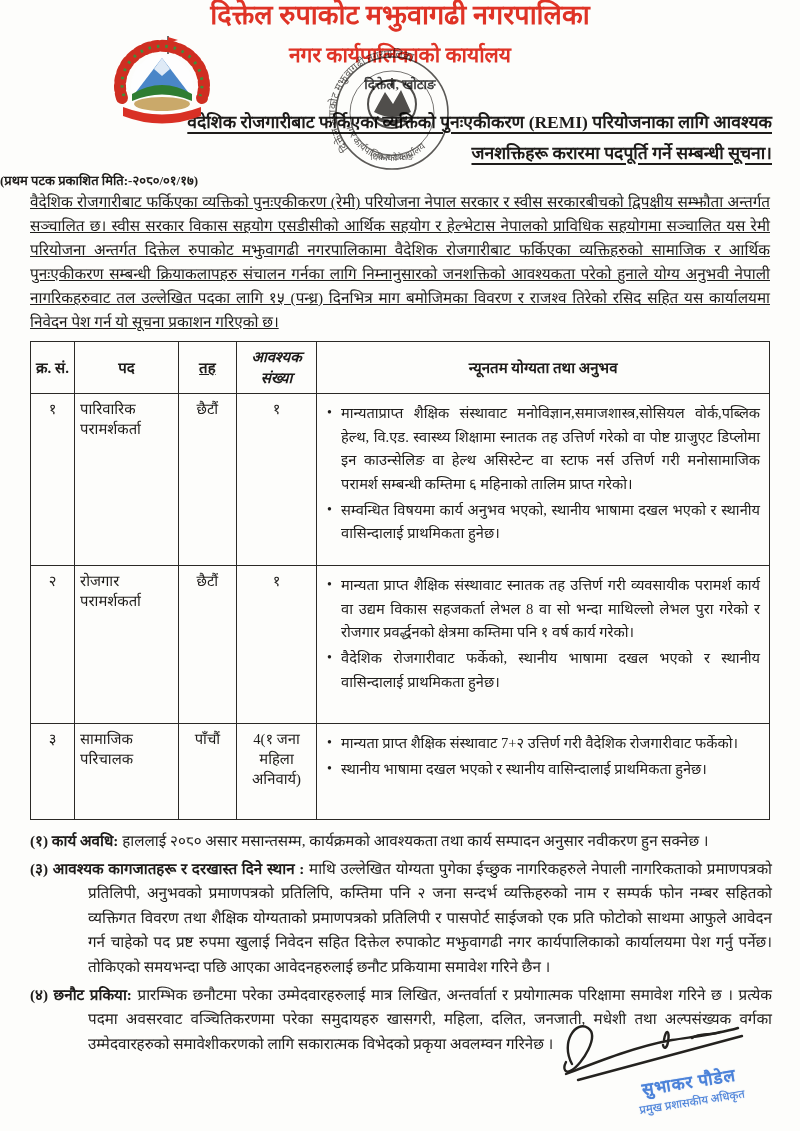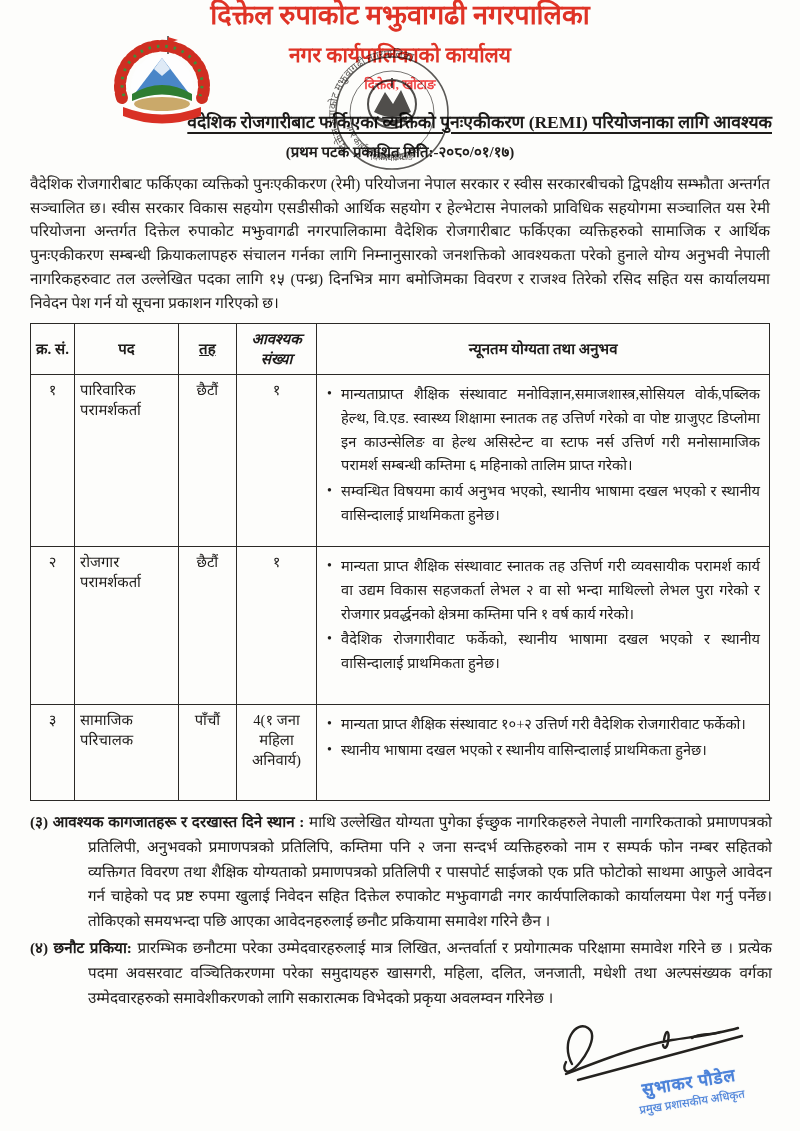--- a/index.html
+++ b/index.html
@@ -15,23 +15,23 @@
   .muni-title{font-size:27px;font-weight:bold;line-height:1.15;}
   .office-title{font-size:21px;font-weight:bold;margin-top:9px;}
   .location-line{font-size:13.5px;font-weight:bold;margin-top:7px;}
   .stamp{position:absolute;left:327px;top:48px;width:130px;height:130px;
          mix-blend-mode:multiply;opacity:.92;z-index:5;}
   
   .notice-title{margin:14px 28px 0;text-align:right;font-weight:bold;
     font-size:17.5px;line-height:1.75;}
   .notice-title .u{text-decoration:underline;text-underline-offset:4px;
     text-decoration-thickness:1.5px;}
-  .pub-date{text-align:center;font-size:15px;font-weight:bold;margin-top:3px;}
-  
-  .intro{margin:11px 30px 0;text-align:justify;font-size:15.3px;line-height:1.56;}
+  .pub-date{text-align:left;font-size:13px;font-weight:bold;margin-top:3px;}
+  
+  .intro{margin:1px 30px 0;text-align:justify;font-size:15.3px;line-height:1.56;text-decoration:underline;}
   
   table.vacancy{border-collapse:collapse;margin:8px 30px 0;width:740px;
     font-size:14.8px;}
   table.vacancy th,table.vacancy td{border:1.4px solid #2b2926;
     vertical-align:top;padding:4px 5px;}
   table.vacancy th{font-weight:bold;text-align:center;vertical-align:middle;
     font-size:15px;line-height:1.35;padding:5px 3px;}
   .col-sn{width:38px;text-align:center;}
   .col-pos{width:98px;}
   .col-lvl{width:52px;text-align:center;text-decoration:underline;}
@@ -83,21 +83,21 @@
 
       <path d="M26,60 Q56,42 86,60 L86,67 Q56,54 26,67 Z" fill="#2f7d32"></path>
 
       <ellipse cx="56" cy="70" rx="28" ry="7" fill="#caa96a"></ellipse>
 
       <path d="M17,73 Q56,88 95,73 L95,82 Q56,97 17,82 Z" fill="#d93025"></path>
     </svg>
 
     <div class="muni-title" style="color:#df3326">दिक्तेल रुपाकोट मझुवागढी नगरपालिका</div>
     <div class="office-title" style="color:#df3326">नगर कार्यपालिकाको कार्यालय</div>
-    <div class="location-line" style="color:#ef4444">दिक्तेल, खोटाङ</div>
+    <div class="location-line" style="color:#404040">दिक्तेल, खोटाङ</div>
 
     <svg class="stamp" viewBox="0 0 130 130">
       <defs>
         <path id="arcTop" d="M65,121 A56,56 0 1,1 65.01,121"></path>
         <path id="arcBottom" d="M17,65 A48,48 0 0,0 113,65"></path>
       </defs>
       <circle cx="65" cy="65" r="56" fill="none" stroke="#2e2b28" stroke-width="1.6" opacity=".85"></circle>
       <circle cx="65" cy="65" r="42" fill="none" stroke="#2e2b28" stroke-width="1" opacity=".7"></circle>
 
       <g opacity=".88">
@@ -111,20 +111,21 @@
       </text>
       <text font-size="9.5" fill="#2e2b28" opacity=".85">
         <textPath href="#arcBottom" startOffset="8%">नगर कार्यपालिकाको कार्यालय</textPath>
       </text>
       <text x="65" y="112" font-size="8.5" fill="#2e2b28" text-anchor="middle" opacity=".8">दिक्तेल खोटाङ</text>
     </svg>
   </div>
 
   <div class="notice-title">
     <span class="u">वैदेशिक रोजगारीबाट फर्किएका व्यक्तिको पुनःएकीकरण (REMI) परियोजनाका लागि आवश्यक</span><br>
+    <span class="u">जनशक्तिहरू करारमा पदपूर्ति गर्ने सम्बन्धी सूचना।</span>
   </div>
   <div class="pub-date">(प्रथम पटक प्रकाशित मिति:-२०८०/०१/१७)</div>
 
   <p class="intro">वैदेशिक रोजगारीबाट फर्किएका व्यक्तिको पुनःएकीकरण (रेमी) परियोजना नेपाल सरकार र स्वीस सरकारबीचको द्विपक्षीय सम्झौता अन्तर्गत सञ्चालित छ। स्वीस सरकार विकास सहयोग एसडीसीको आर्थिक सहयोग र हेल्भेटास नेपालको प्राविधिक सहयोगमा सञ्चालित यस रेमी परियोजना अन्तर्गत दिक्तेल रुपाकोट मझुवागढी नगरपालिकामा वैदेशिक रोजगारीबाट फर्किएका व्यक्तिहरुको सामाजिक र आर्थिक पुनःएकीकरण सम्बन्धी क्रियाकलापहरु संचालन गर्नका लागि निम्नानुसारको जनशक्तिको आवश्यकता परेको हुनाले योग्य अनुभवी नेपाली नागरिकहरुवाट तल उल्लेखित पदका लागि १५ (पन्ध्र) दिनभित्र माग बमोजिमका विवरण र राजश्व तिरेको रसिद सहित यस कार्यालयमा निवेदन पेश गर्न यो सूचना प्रकाशन गरिएको छ।</p>
 
   <table class="vacancy">
     <thead>
       <tr>
         <th class="col-sn">क्र. सं.</th>
         <th class="col-pos">पद</th>
@@ -146,41 +147,46 @@
           </ul>
         </td>
       </tr>
       <tr style="height:158px">
         <td class="center">२</td>
         <td>रोजगार परामर्शकर्ता</td>
         <td class="center">छैटौं</td>
         <td class="center">१</td>
         <td>
           <ul class="qual-list">
-            <li>मान्यता प्राप्त शैक्षिक संस्थावाट स्नातक तह उत्तिर्ण गरी व्यवसायीक परामर्श कार्य वा उद्यम विकास सहजकर्ता लेभल २ वा सो भन्दा माथिल्लो लेभल पुरा गरेको र रोजगार प्रवर्द्धनको क्षेत्रमा कम्तिमा पनि १ वर्ष कार्य गरेको।</li>
+            <li>मान्यता प्राप्त शैक्षिक संस्थावाट स्नातक तह उत्तिर्ण गरी व्यवसायीक परामर्श कार्य वा उद्यम विकास सहजकर्ता लेभल 8 वा सो भन्दा माथिल्लो लेभल पुरा गरेको र रोजगार प्रवर्द्धनको क्षेत्रमा कम्तिमा पनि १ वर्ष कार्य गरेको।</li>
             <li>वैदेशिक रोजगारीवाट फर्केको, स्थानीय भाषामा दखल भएको र स्थानीय वासिन्दालाई प्राथमिकता हुनेछ।</li>
           </ul>
         </td>
       </tr>
       <tr style="height:96px">
         <td class="center">३</td>
         <td>सामाजिक परिचालक</td>
         <td class="center">पाँचौं</td>
         <td class="center">4(१ जना महिला अनिवार्य)</td>
         <td>
           <ul class="qual-list">
-            <li>मान्यता प्राप्त शैक्षिक संस्थावाट १०+२ उत्तिर्ण गरी वैदेशिक रोजगारीवाट फर्केको।</li>
+            <li>मान्यता प्राप्त शैक्षिक संस्थावाट 7+२ उत्तिर्ण गरी वैदेशिक रोजगारीवाट फर्केको।</li>
             <li>स्थानीय भाषामा दखल भएको र स्थानीय वासिन्दालाई प्राथमिकता हुनेछ।</li>
           </ul>
         </td>
       </tr>
     </tbody>
   </table>
 
   <div class="conditions">
+    <div class="condition">
+      <span class="num">(१)</span>
+      <span class="lbl">कार्य अवधि:</span>
+      <span>हाललाई २०८० असार मसान्तसम्म, कार्यक्रमको आवश्यकता तथा कार्य सम्पादन अनुसार नवीकरण हुन सक्नेछ ।</span>
+    </div>
     <div class="condition">
       <span class="num">(३)</span>
       <span class="lbl">आवश्यक कागजातहरू र दरखास्त दिने स्थान :</span>
       <span>माथि उल्लेखित योग्यता पुगेका ईच्छुक नागरिकहरुले नेपाली नागरिकताको प्रमाणपत्रको प्रतिलिपी, अनुभवको प्रमाणपत्रको प्रतिलिपि, कम्तिमा पनि २ जना सन्दर्भ व्यक्तिहरुको नाम र सम्पर्क फोन नम्बर सहितको व्यक्तिगत विवरण तथा शैक्षिक योग्यताको प्रमाणपत्रको प्रतिलिपी र पासपोर्ट साईजको एक प्रति फोटोको साथमा आफुले आवेदन गर्न चाहेको पद प्रष्ट रुपमा खुलाई निवेदन सहित दिक्तेल रुपाकोट मझुवागढी नगर कार्यपालिकाको कार्यालयमा पेश गर्नु पर्नेछ। तोकिएको समयभन्दा पछि आएका आवेदनहरुलाई छनौट प्रकियामा समावेश गरिने छैन ।</span>
     </div>
     <div class="condition">
       <span class="num">(४)</span>
       <span class="lbl">छनौट प्रकिया:</span>
       <span>प्रारम्भिक छनौटमा परेका उम्मेदवारहरुलाई मात्र लिखित, अन्तर्वार्ता र प्रयोगात्मक परिक्षामा समावेश गरिने छ । प्रत्येक पदमा अवसरवाट वञ्चितिकरणमा परेका समुदायहरु खासगरी, महिला, दलित, जनजाती, मधेशी तथा अल्पसंख्यक वर्गका उम्मेदवारहरुको समावेशीकरणको लागि सकारात्मक विभेदको प्रकृया अवलम्वन गरिनेछ ।</span>
     </div>

